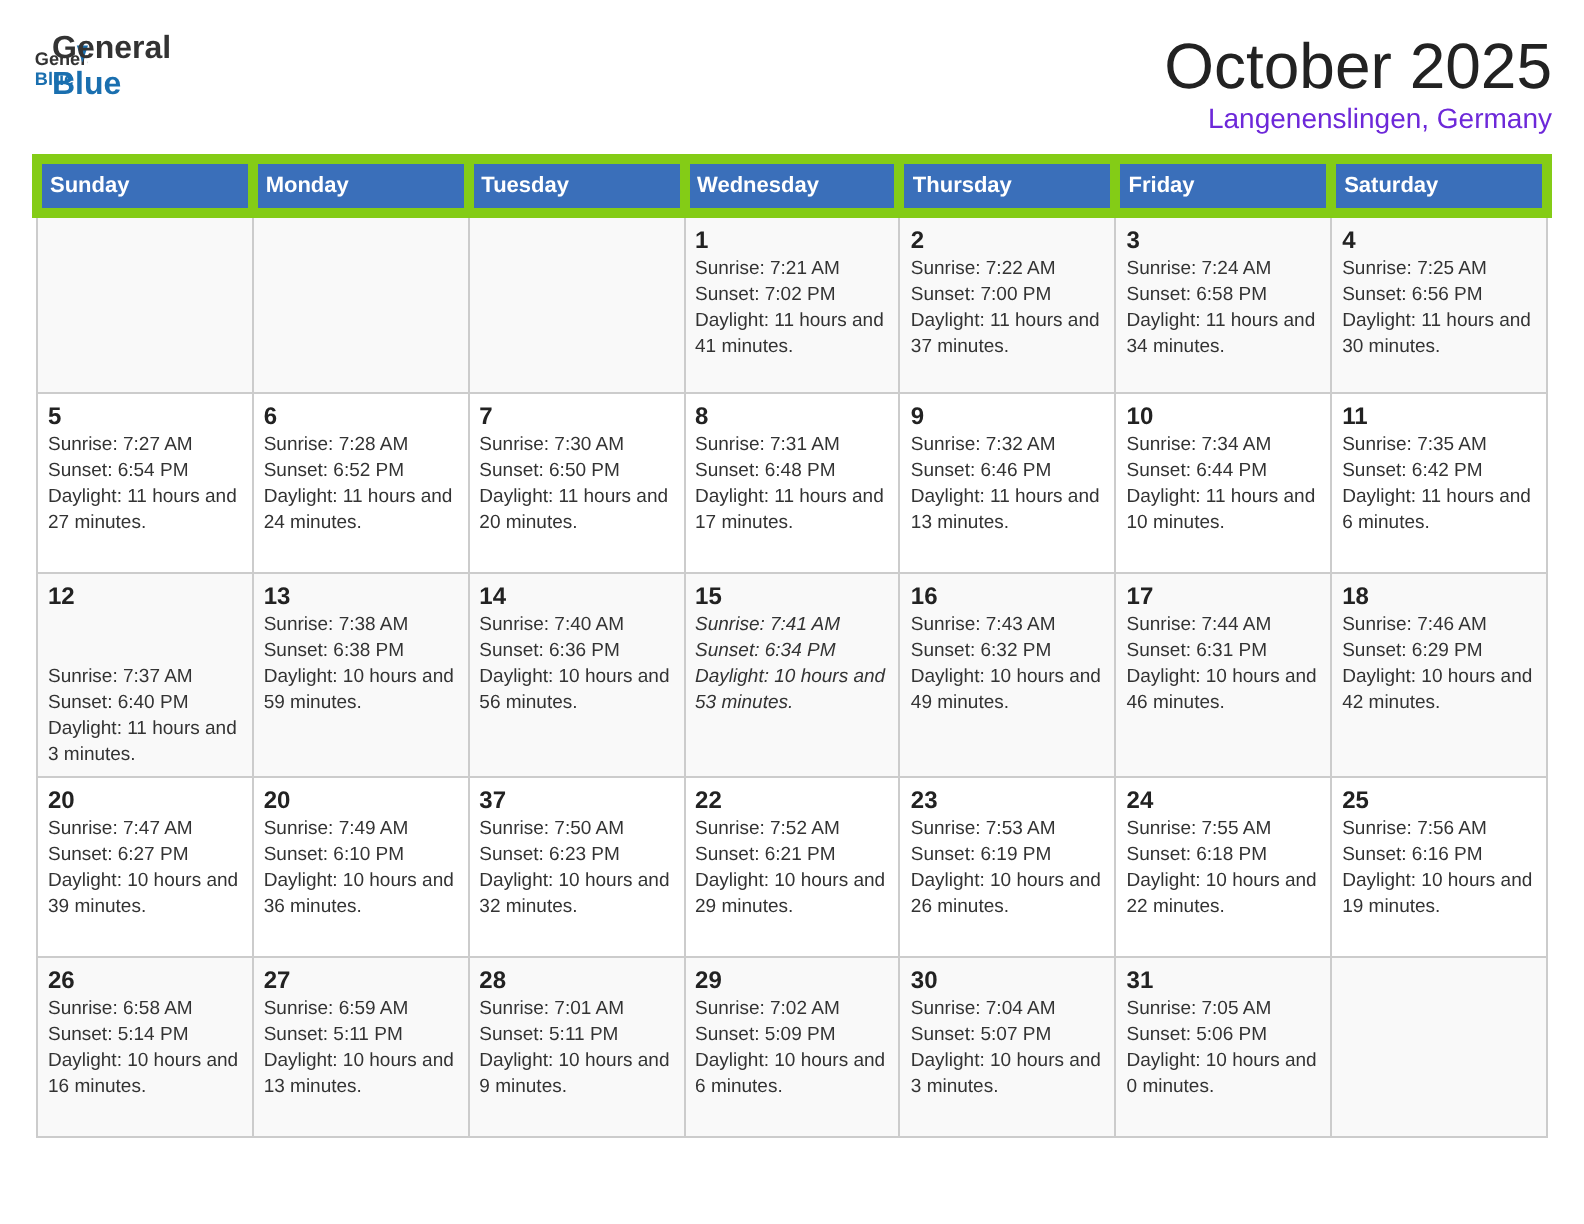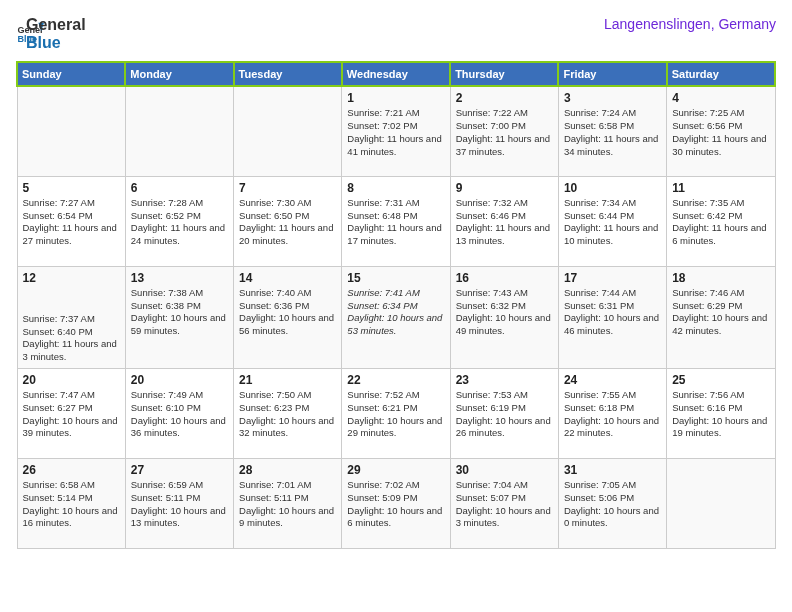--- a/index.html
+++ b/index.html
@@ -43,21 +43,21 @@
       border-collapse: collapse;
       font-size: 10px;
     }
     thead tr th {
       background-color: #3a6fba;
       color: #fff;
       padding: 5px 4px;
       text-align: left;
       font-size: 11px;
       font-weight: 600;
-      border: 2px solid #84cc16;
+      border: 5px solid #84cc16;
     }
     tbody tr td {
       border: 1px solid #ccc;
       padding: 4px 5px;
       vertical-align: top;
       width: 108px;
       min-height: 70px;
       height: 90px;
       background: #fff;
     }
@@ -91,20 +91,21 @@
       <text x="2" y="18" font-size="13" font-weight="bold" fill="#333">General</text>
       <text x="2" y="32" font-size="13" font-weight="bold" fill="#1a6faf">Blue</text>
       <polygon points="32,4 40,4 36,16" fill="#1a6faf"></polygon>
     </svg>
     <div style="display:flex;flex-direction:column;line-height:1.1;margin-left:-22px;">
       <span style="font-size:16px;font-weight:bold;color:#333;">General</span>
       <span style="font-size:16px;font-weight:bold;color:#1a6faf;">Blue</span>
     </div>
   </div>
   <div class="title-block">
+    <div class="month-title">October 2025</div>
     <div class="location">Langenenslingen, Germany</div>
   </div>
 </div>
 
 <table>
   <thead>
     <tr>
       <th>Sunday</th>
       <th>Monday</th>
       <th>Tuesday</th>
@@ -239,21 +240,21 @@
 Sunset: 6:27 PM
 Daylight: 10 hours and 39 minutes.</div>
         </td>
         <td>
           <div class="day-number">20</div>
           <div class="day-info" style="white-space: pre-line;">Sunrise: 7:49 AM
 Sunset: 6:10 PM
 Daylight: 10 hours and 36 minutes.</div>
         </td>
         <td>
-          <div class="day-number">21</div>
+          <div class="day-number">37</div>
           <div class="day-info" style="white-space: pre-line;">Sunrise: 7:50 AM
 Sunset: 6:23 PM
 Daylight: 10 hours and 32 minutes.</div>
         </td>
         <td>
           <div class="day-number">22</div>
           <div class="day-info" style="white-space: pre-line;">Sunrise: 7:52 AM
 Sunset: 6:21 PM
 Daylight: 10 hours and 29 minutes.</div>
         </td>

